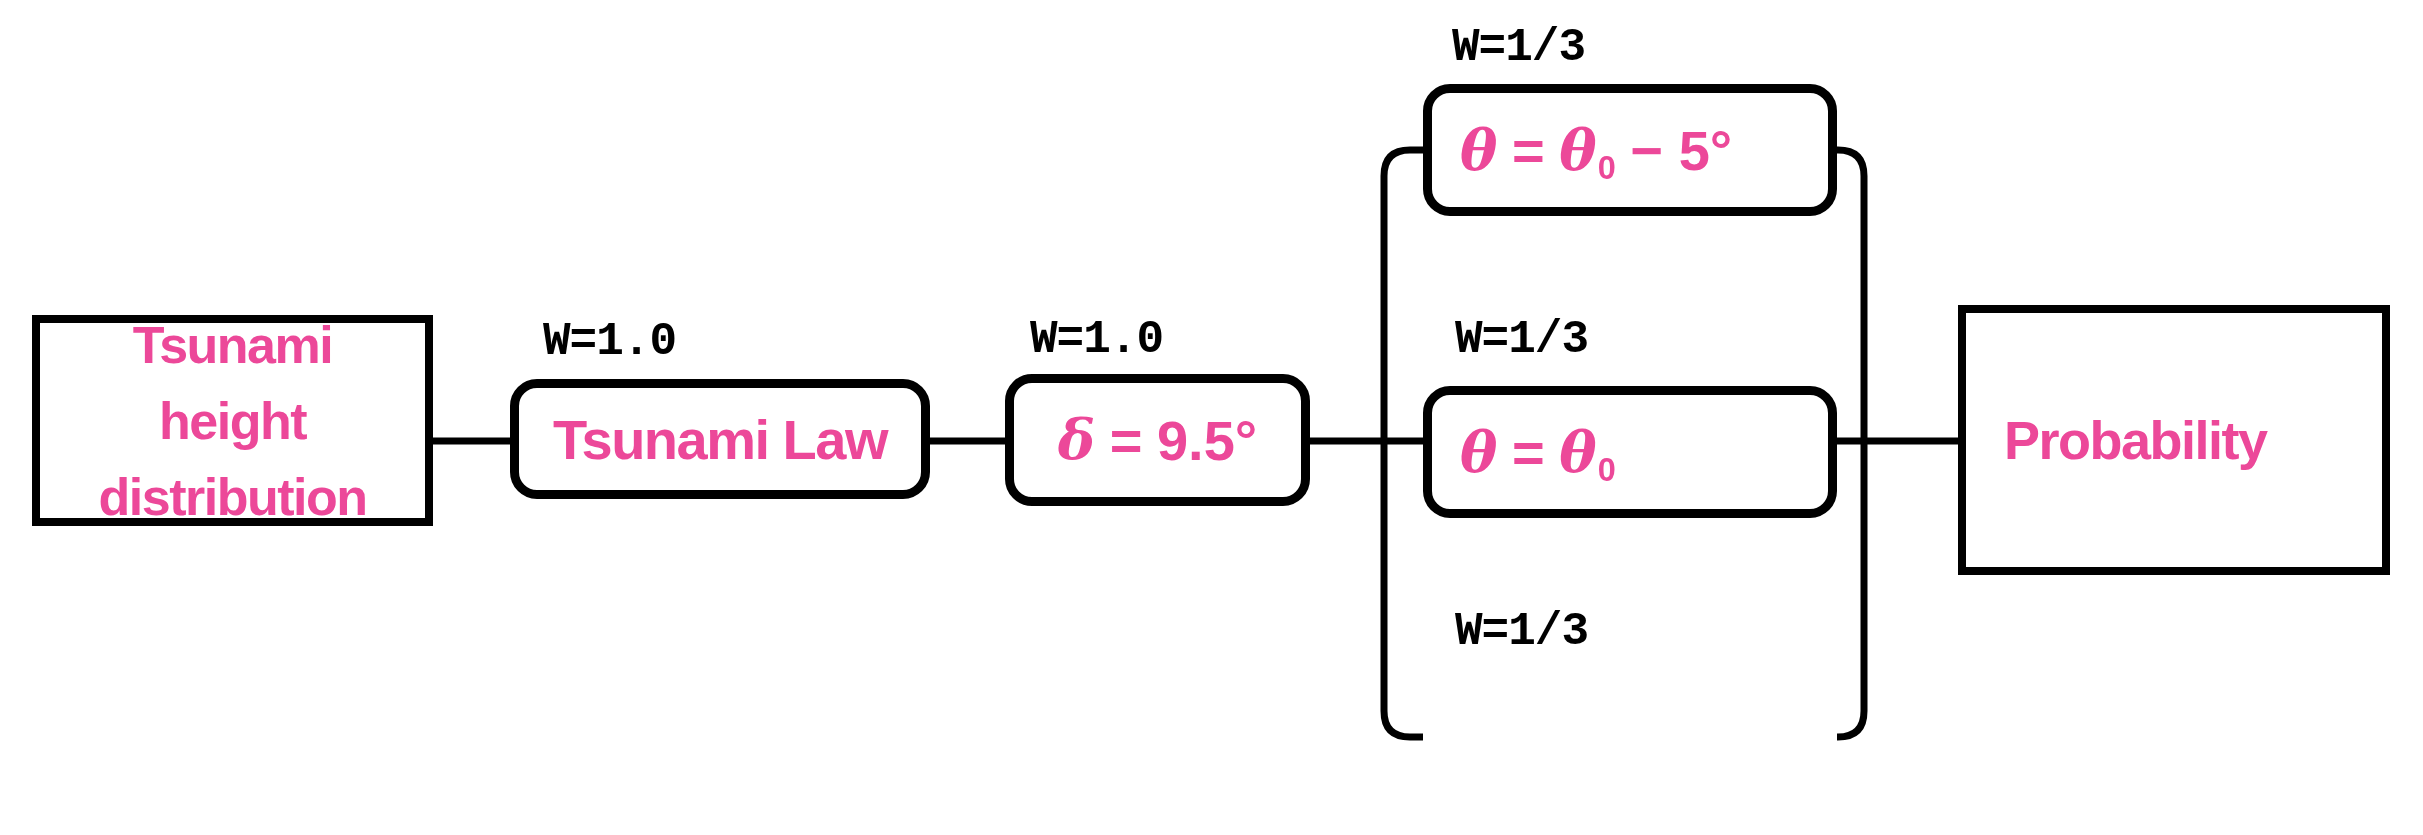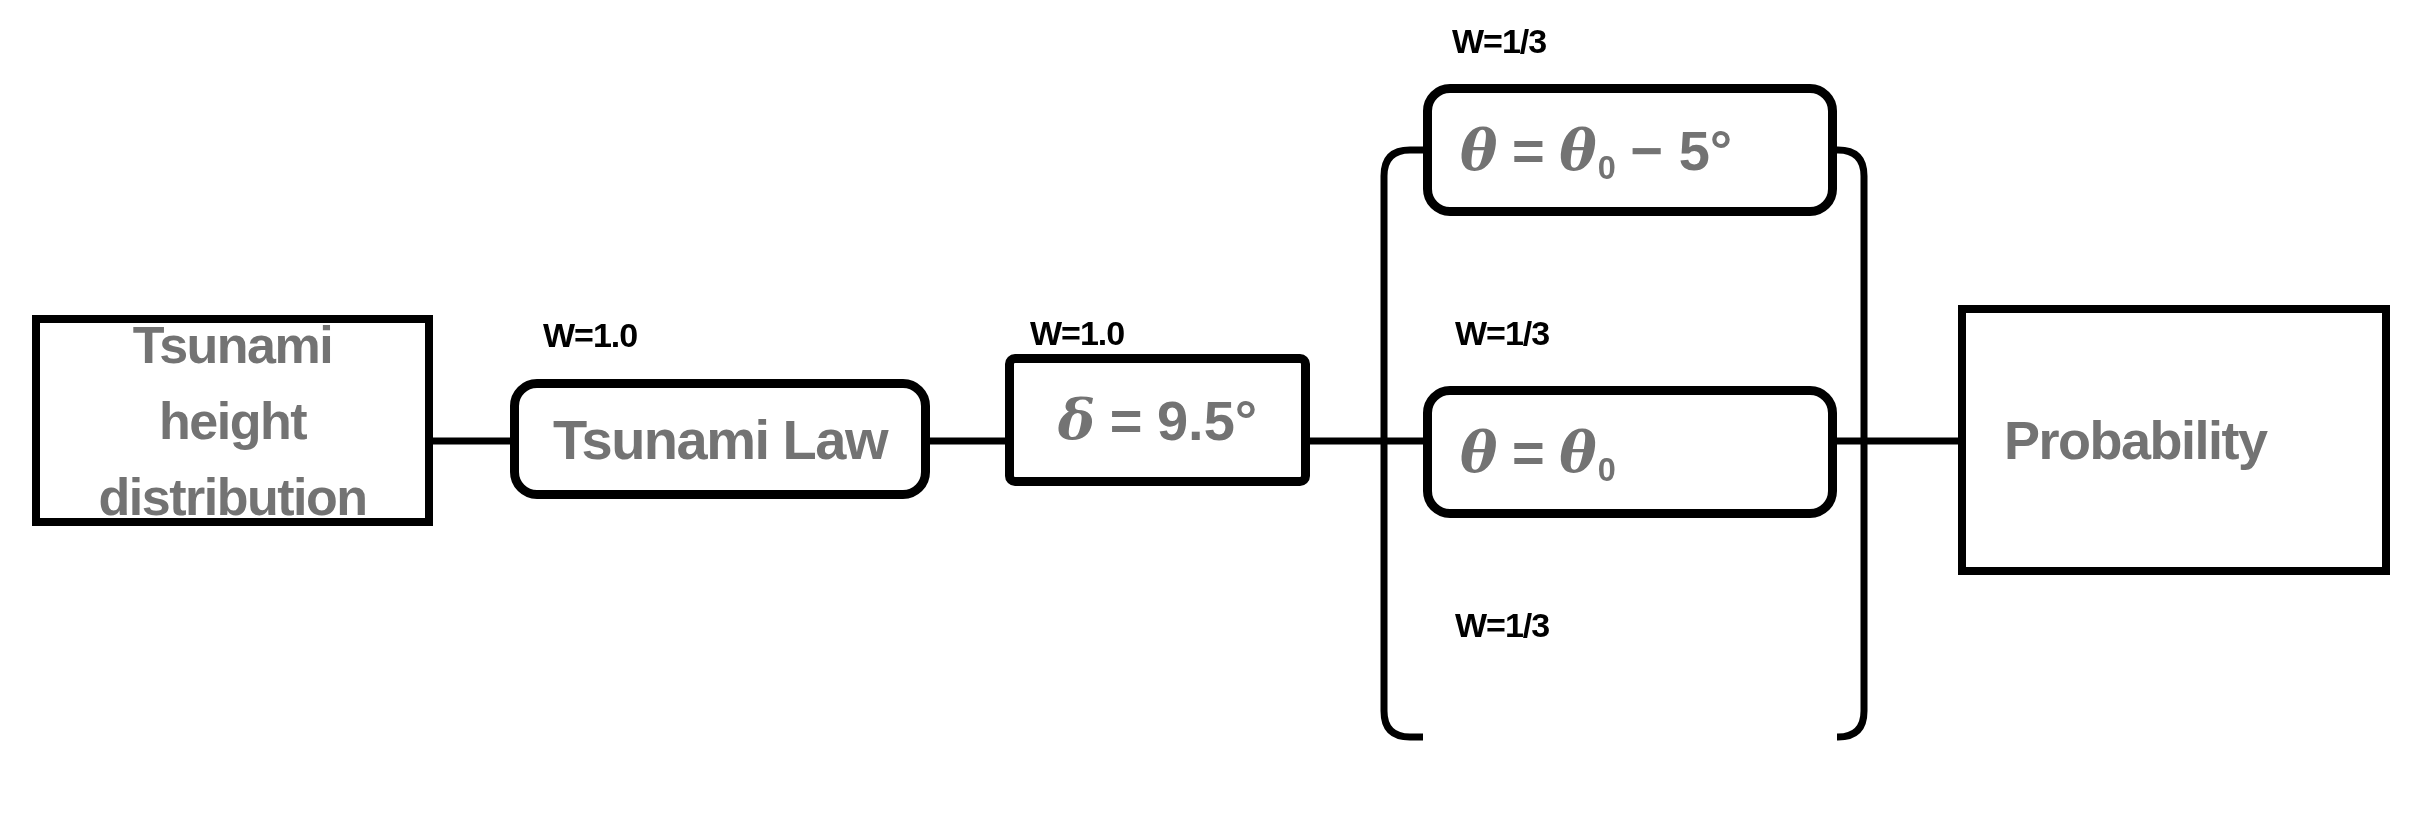--- a/index.html
+++ b/index.html
@@ -27,21 +27,21 @@
     stroke-width: 7;
   }
   .node {
     position: absolute;
     box-sizing: border-box;
     background: #ffffff;
     display: flex;
     align-items: center;
     justify-content: center;
     font-weight: 700;
-    color: #737373;
+    color: #ec4899;
     z-index: 2;
   }
   .rect-node {
     border: 8px solid #000000;
   }
   .round-node {
     border: 9px solid #000000;
     border-radius: 27px;
   }
   .stack {
@@ -55,24 +55,23 @@
     letter-spacing: -1.5px;
     text-align: center;
   }
   #scaling-law-node {
     left: 510px; top: 379px;
     width: 420px; height: 120px;
     font-size: 56px;
     letter-spacing: -1.5px;
   }
   #dip-angle-node {
-    left: 1005px; top: 354px;
+    left: 1005px; top: 374px;
     width: 305px; height: 132px;
     font-size: 56px;
-    border-radius: 10px;
   }
   .theta-node {
     left: 1423px;
     width: 414px; height: 132px;
     font-size: 56px;
     justify-content: flex-start;
     padding-left: 28px;
   }
   #theta-minus-node  { top: 84px;  }
   #theta-center-node { top: 386px; }
@@ -83,25 +82,26 @@
     font-size: 54px;
     line-height: 73px;
     letter-spacing: -1.5px;
     align-items: flex-start;
     padding-left: 38px;
     text-align: left;
     gap: 8px;
   }
   .weight-label {
     position: absolute;
-    font-size: 34px;
+    font-size: 46px;
     font-weight: 700;
     letter-spacing: -1px;
     white-space: nowrap;
     z-index: 1;
+    font-family: Liberation Mono, monospace;
   }
   #weight-scaling     { left: 543px;  top: 316px; }
   #weight-dip         { left: 1030px; top: 314px; }
   #weight-theta-minus { left: 1452px; top: 22px;  }
   #weight-theta-center{ left: 1455px; top: 314px; }
   #weight-theta-plus  { left: 1455px; top: 606px; }
   .mvar {
     font-family: "DejaVu Serif", serif;
     font-style: italic;
     font-weight: 700;

